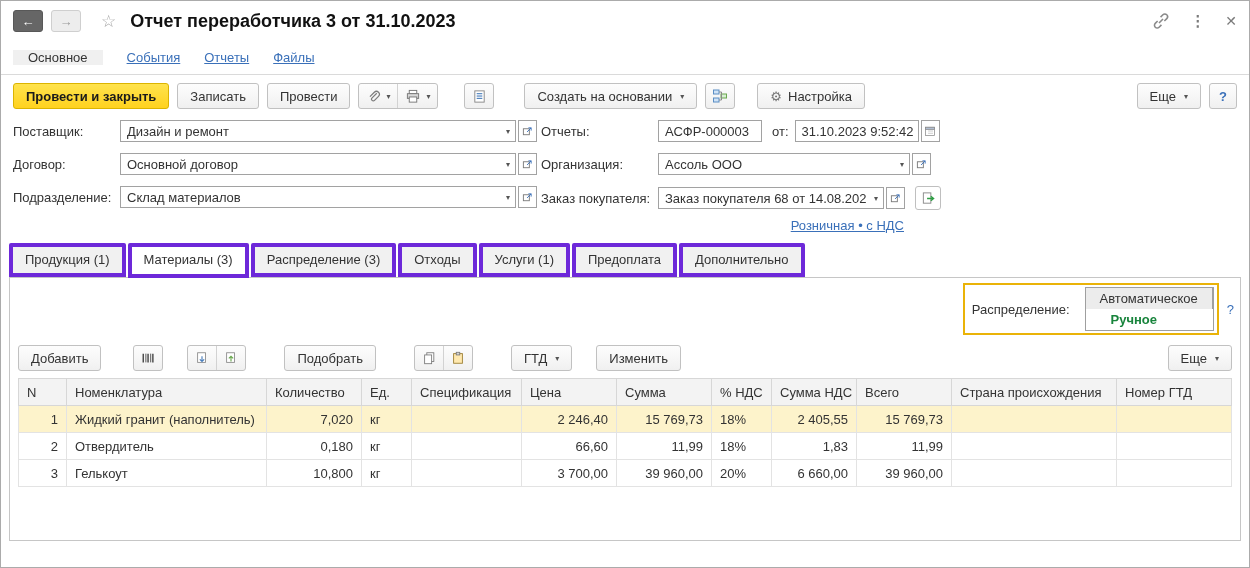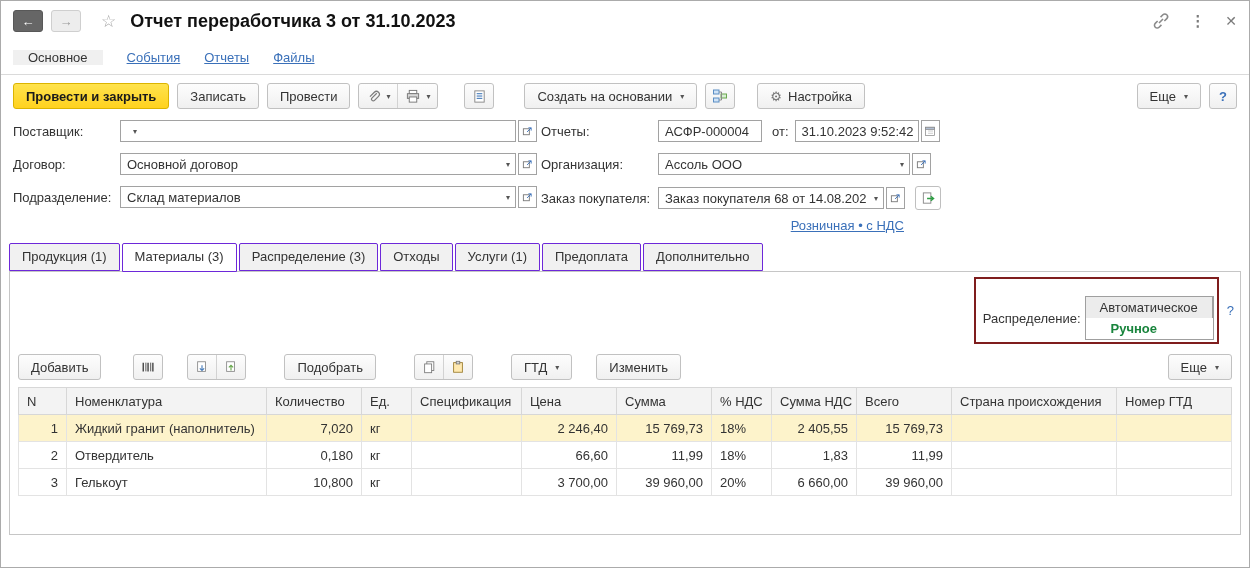--- a/index.html
+++ b/index.html
@@ -61,29 +61,29 @@
   .w-org  { width: 252px; }
   .w-ord  { width: 226px; }
   .lbl-ot { margin: 0 6px 0 10px; width: auto !important; }
   .green-btn { width: 26px; height: 24px; border: 1px solid #bfbfbf; border-radius: 3px; background: #fff;
                margin-left: 10px; display: flex; align-items: center; justify-content: center; }
   .link-row { margin: -3px 0 8px 655px; width: 248px; text-align: right; }
   .link { color: #3a70b9; text-decoration: underline; white-space: nowrap; }
 
   
   .tabs { display: flex; padding: 2px 8px 0; }
-  .tab { border: 1px solid #6d28d9; background: #f1f1f1; padding: 5px 12px 6px; margin-right: 2px;
+  .tab { border: 4px solid #6d28d9; background: #f1f1f1; padding: 5px 12px 6px; margin-right: 2px;
          border-radius: 2px 2px 0 0; position: relative; white-space: nowrap; }
   .tab.active { background: #fff; z-index: 2; margin-bottom: -1px; padding-bottom: 7px; }
 
   .panel { margin: 0 8px; border: 1px solid #c6c6c6; background: #fff; height: 264px; position: relative; }
 
   
   .dist-row { display: flex; justify-content: flex-end; align-items: center; padding: 5px 6px 0; gap: 5px; }
-  .redbox { display: flex; align-items: center; gap: 4px; border: 2px solid #7f1d1d; padding: 17px 3px 2px 7px; }
+  .redbox { display: flex; align-items: center; gap: 15px; border: 2px solid #eab308; padding: 2px 3px 2px 7px; }
   .seg { display: inline-flex; border: 1px solid #9f9f9f; flex-direction: column; }
   .seg .opt-a { padding: 3px 14px; background: #ececec; border-right: 1px solid #9f9f9f; color: #333; }
   .seg .opt-b { padding: 3px 25px; background: #fff; color: #18843c; font-weight: 700; }
   .q-link { color: #3a70b9; margin-left: 3px; }
 
   
   .tt { display: flex; align-items: center; gap: 24px; padding: 10px 8px 7px; }
   .tt .spacer { margin-left: auto; }
 
   
@@ -194,20 +194,21 @@
       <span class="caret">▾</span>
     </div>
     <div class="btn help-btn">?</div>
   </div>
 
   <div class="form-cols">
     <div class="fcol-left">
       <div class="frow">
         <span class="flabel">Поставщик:</span>
         <div class="combo">
+          <span class="val">Дизайн и ремонт</span>
           <span class="dd">▾</span>
         </div>
         <div class="mini">
           <svg width="11" height="11" viewBox="0 0 12 12">
               <rect x="1.5" y="3" width="6.5" height="6.5" fill="#fff" stroke="#7a7a7a"></rect>
               <path d="M5.5 6.5 L10 2 M7 2 h3 v3" stroke="#3a70b9" fill="none"></path>
             </svg>
         </div>
       </div>
       <div class="frow">
@@ -235,21 +236,21 @@
               <path d="M5.5 6.5 L10 2 M7 2 h3 v3" stroke="#3a70b9" fill="none"></path>
             </svg>
         </div>
       </div>
     </div>
 
     <div class="fcol-right">
       <div class="frow">
         <span class="flabel">Отчеты:</span>
         <div class="combo w-num">
-          <span class="val">АСФР-000004</span>
+          <span class="val">АСФР-000003</span>
         </div>
         <span class="flabel lbl-ot">от:</span>
         <div class="combo w-date">
           <span class="val">31.10.2023 9:52:42</span>
         </div>
         <div class="mini">
           <svg width="12" height="12" viewBox="0 0 16 16">
             <rect x="2" y="3" width="12" height="11" fill="#fff" stroke="#8a8a8a"></rect>
             <rect x="2" y="3" width="12" height="3" fill="#b0bdd1" stroke="#8a8a8a"></rect>
             <line x1="5.5" y1="8" x2="12" y2="8" stroke="#bbb"></line>

